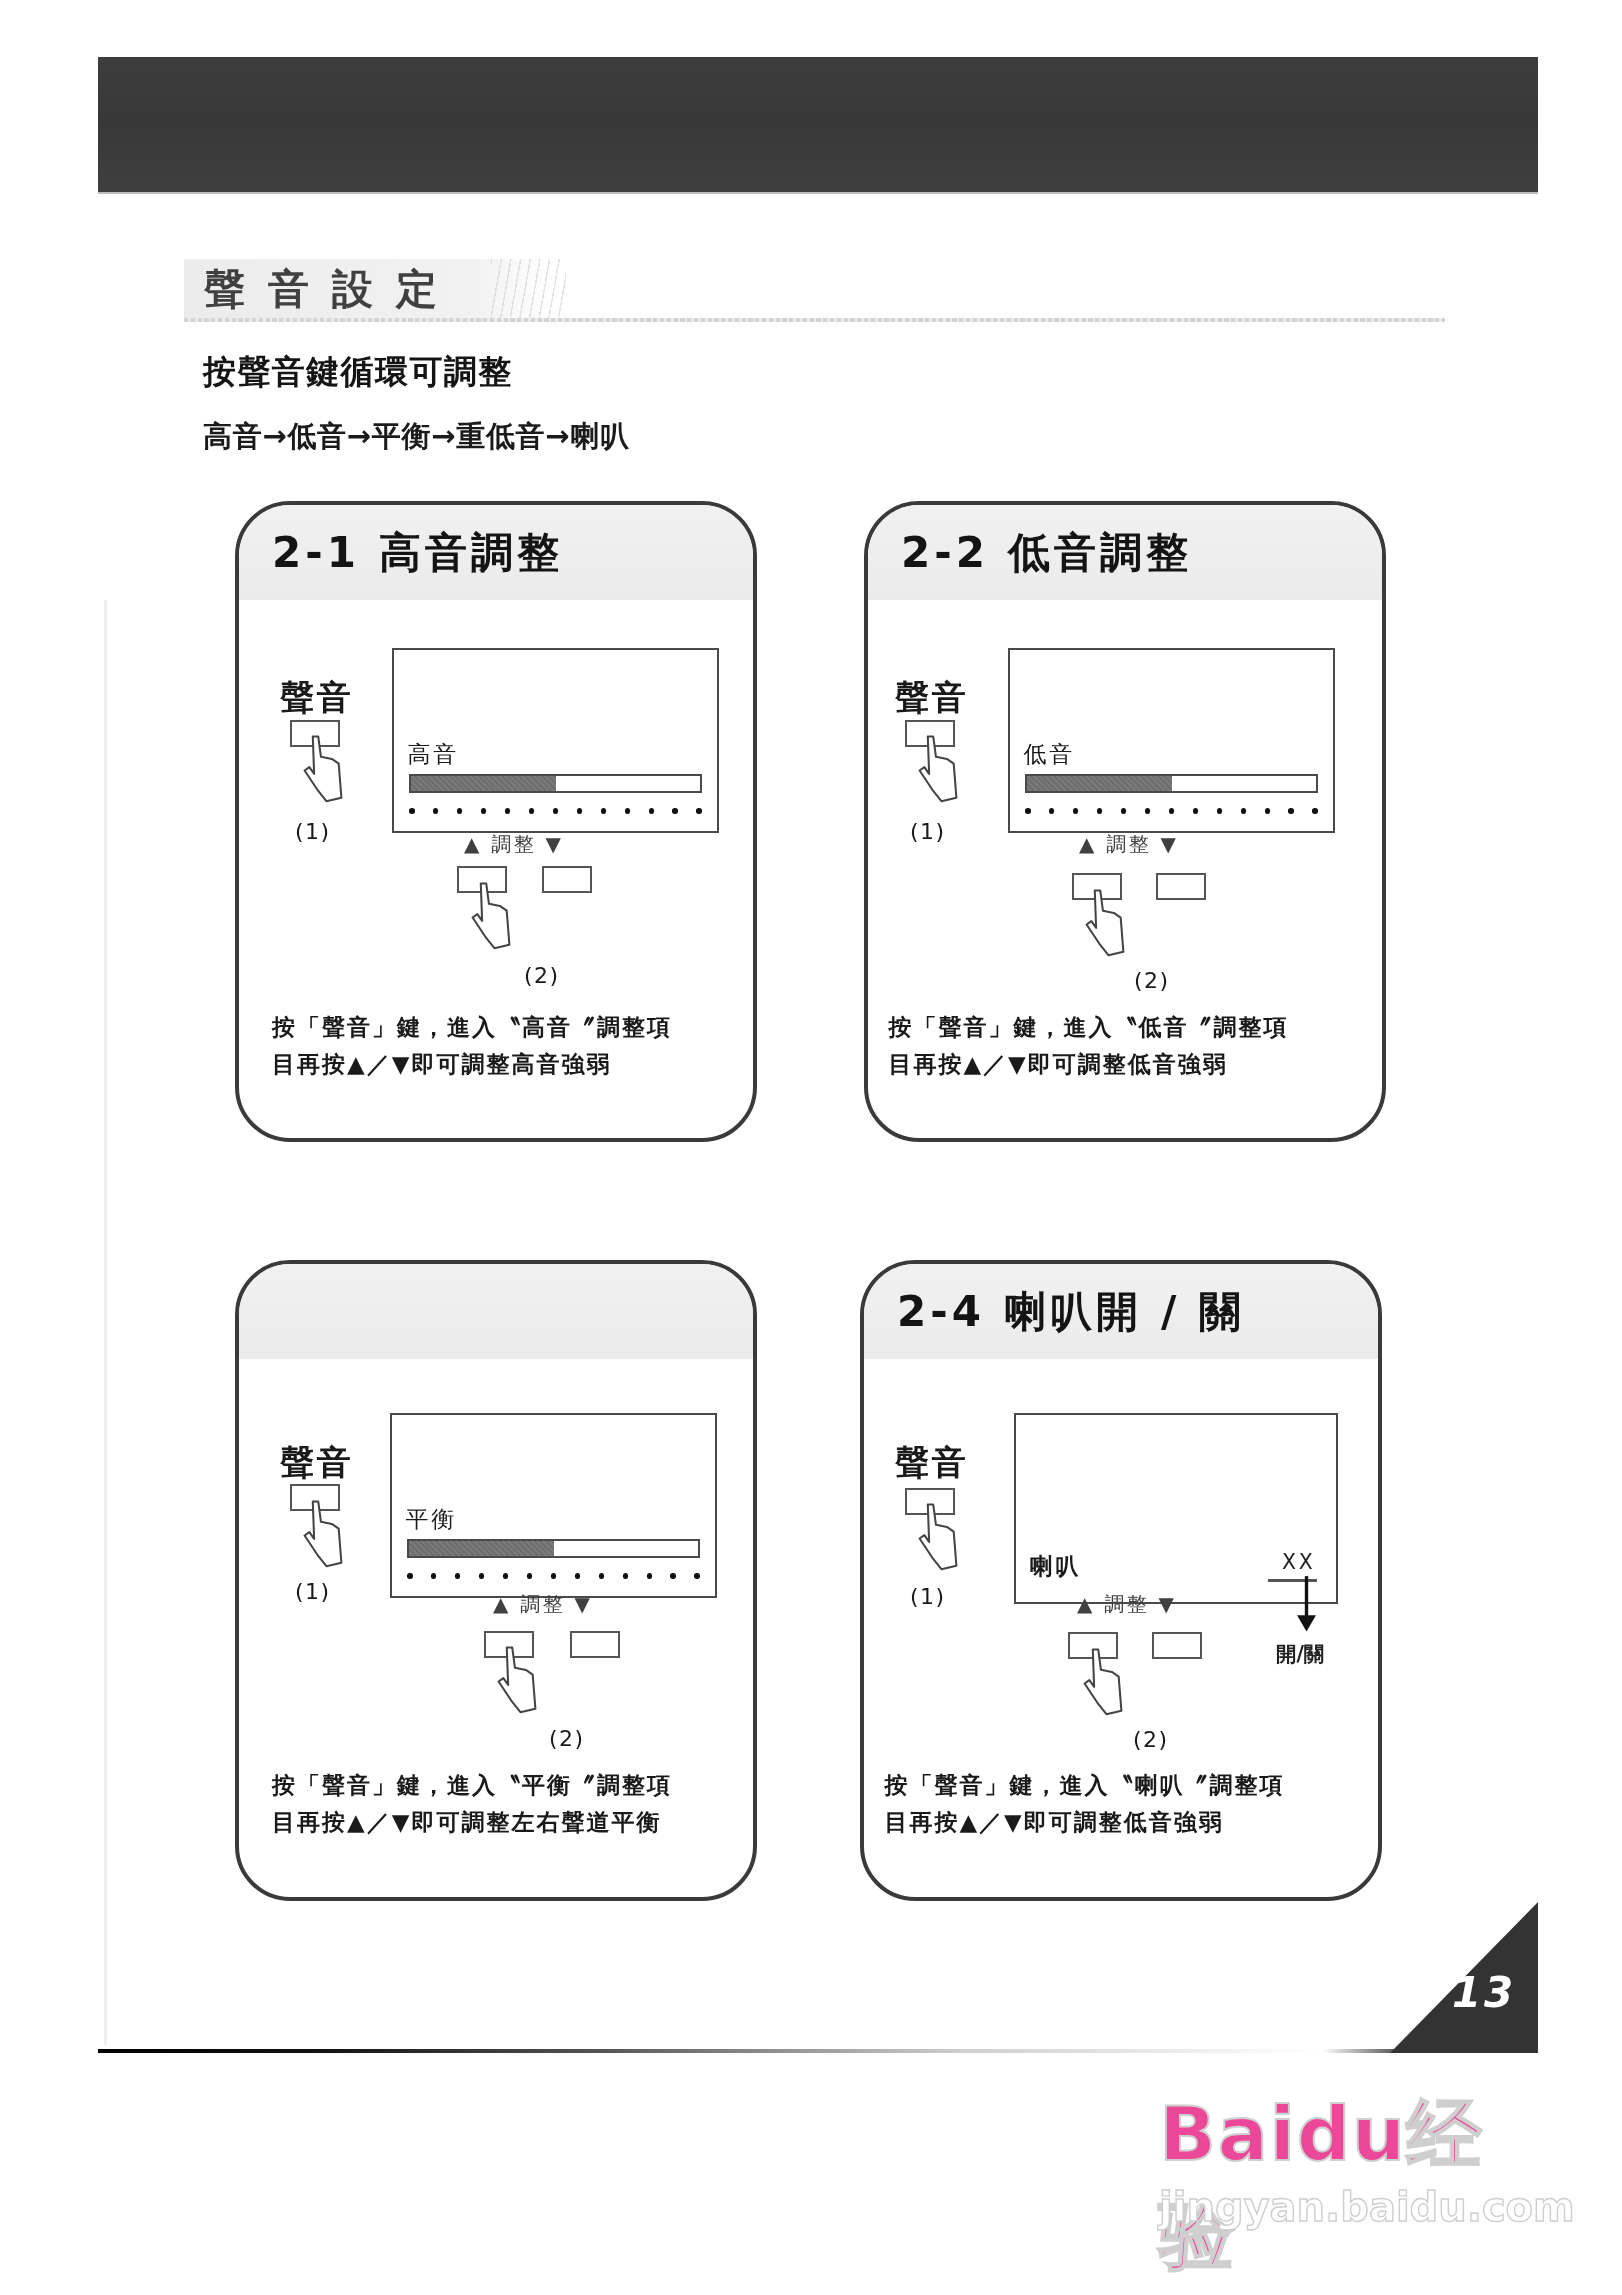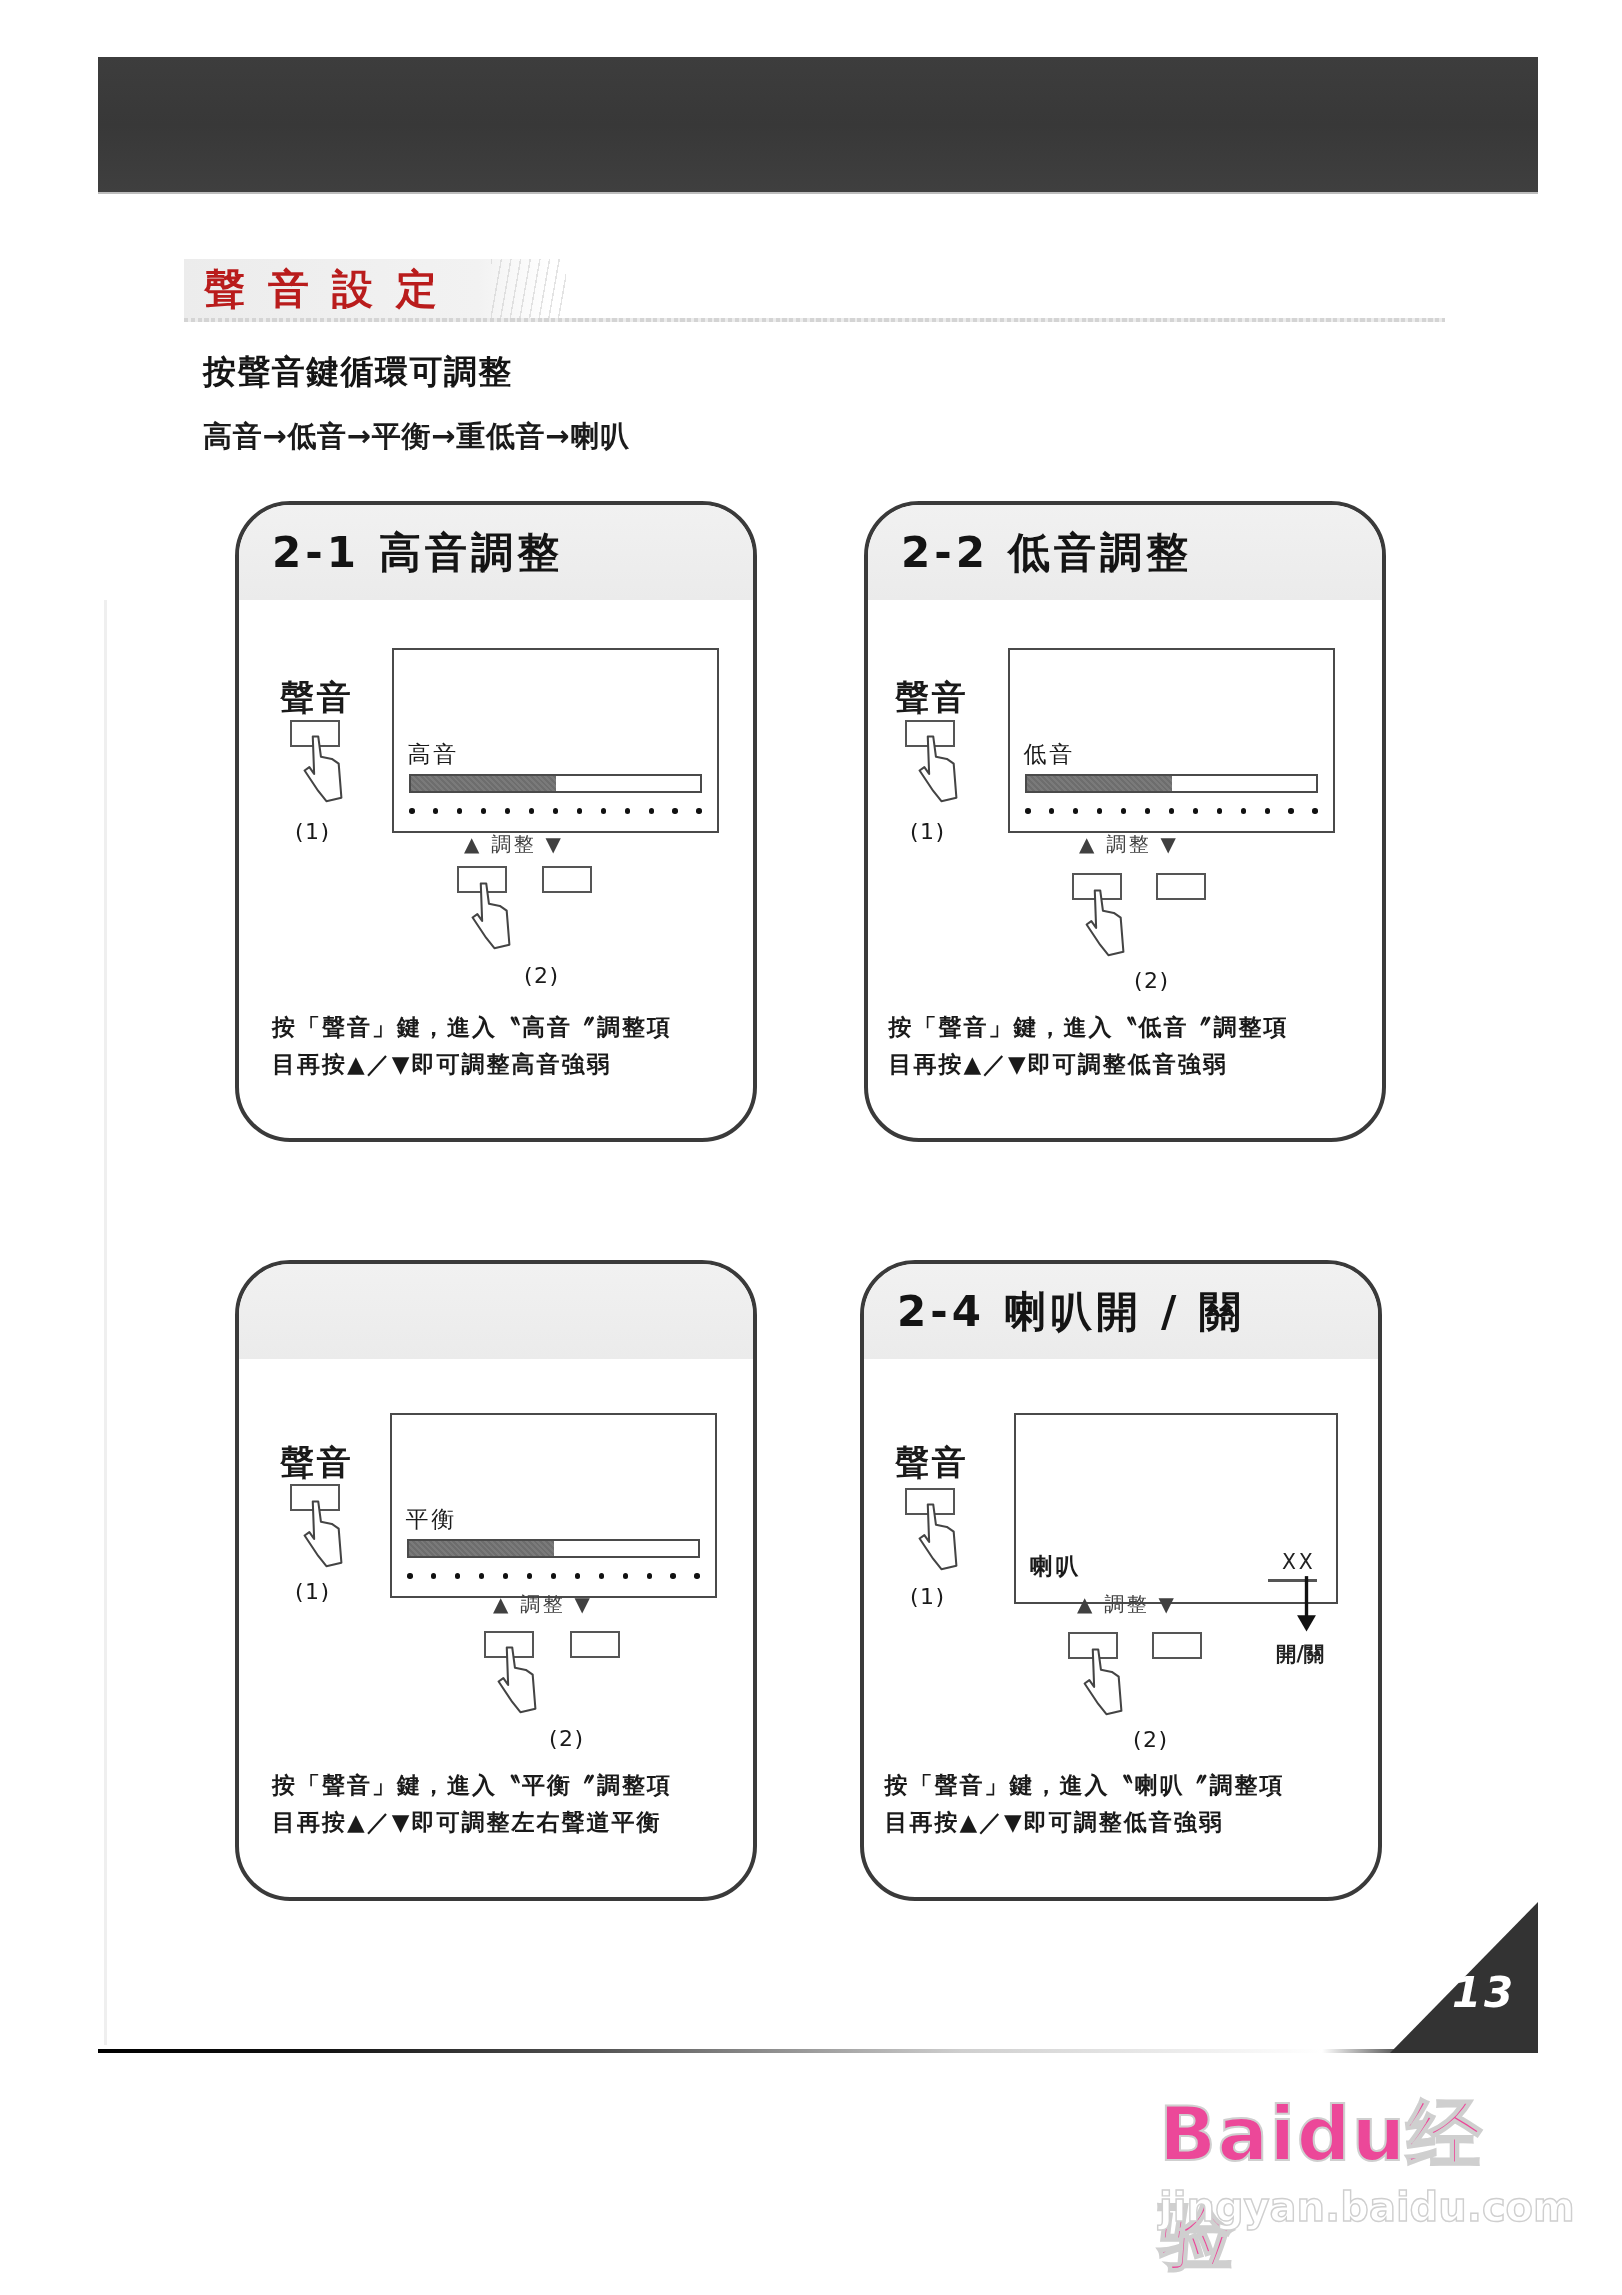--- a/index.html
+++ b/index.html
@@ -8,21 +8,21 @@
   .abs { position: absolute; }
 
   .header-band { left: 98px; top: 57px; width: 1440px; height: 135px;
     background: linear-gradient(180deg, #3d3d3d 0%, #383838 50%, #3f3f3f 100%);
     border-bottom: 2.7px solid #bdbdbd; }
   .left-rule { left: 104px; top: 600px; width: 2.7px; height: 1445px; background: #efefef; }
 
   .section-title { left: 184px; top: 259px; width: 368px; height: 63px;
     background: linear-gradient(90deg, #ececec 0%, #f2f2f2 80%, rgba(255,255,255,0) 100%); }
   .section-title-text { left: 204px; top: 262px; font-size: 41px; font-weight: bold;
-    letter-spacing: 23px; color: #b91c1c; }
+    letter-spacing: 23px; color: #404040; }
   .section-title-hatch { left: 491px; top: 259px; width: 75px; height: 63px;
     background: repeating-linear-gradient(100deg, rgba(200,200,200,0.5) 0 1.4px, rgba(255,255,255,0) 1.4px 9.5px); }
   .section-rule { left: 184px; top: 318px; width: 1261px; height: 4.1px;
     background: repeating-linear-gradient(90deg, #d4d4d4 0 4.1px, #ececec 4.1px 6.8px); }
 
   .subtitle { left: 203px; top: 350px; font-size: 33px; font-weight: bold; color: #151515; letter-spacing: 1.4px; }
   .sequence { left: 203px; top: 417px; font-size: 29px; font-weight: bold; color: #1b1b1b; letter-spacing: 0.7px; }
 
   .panel { width: 522px; height: 641px; border: 4.8px solid #3a3a3a; border-radius: 55px;
     background: #ffffff; box-sizing: border-box; overflow: hidden; }

